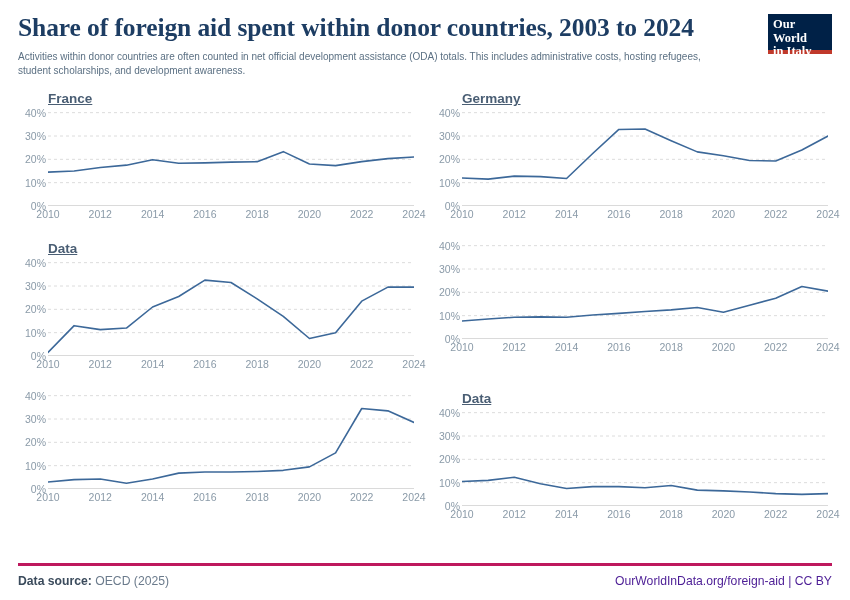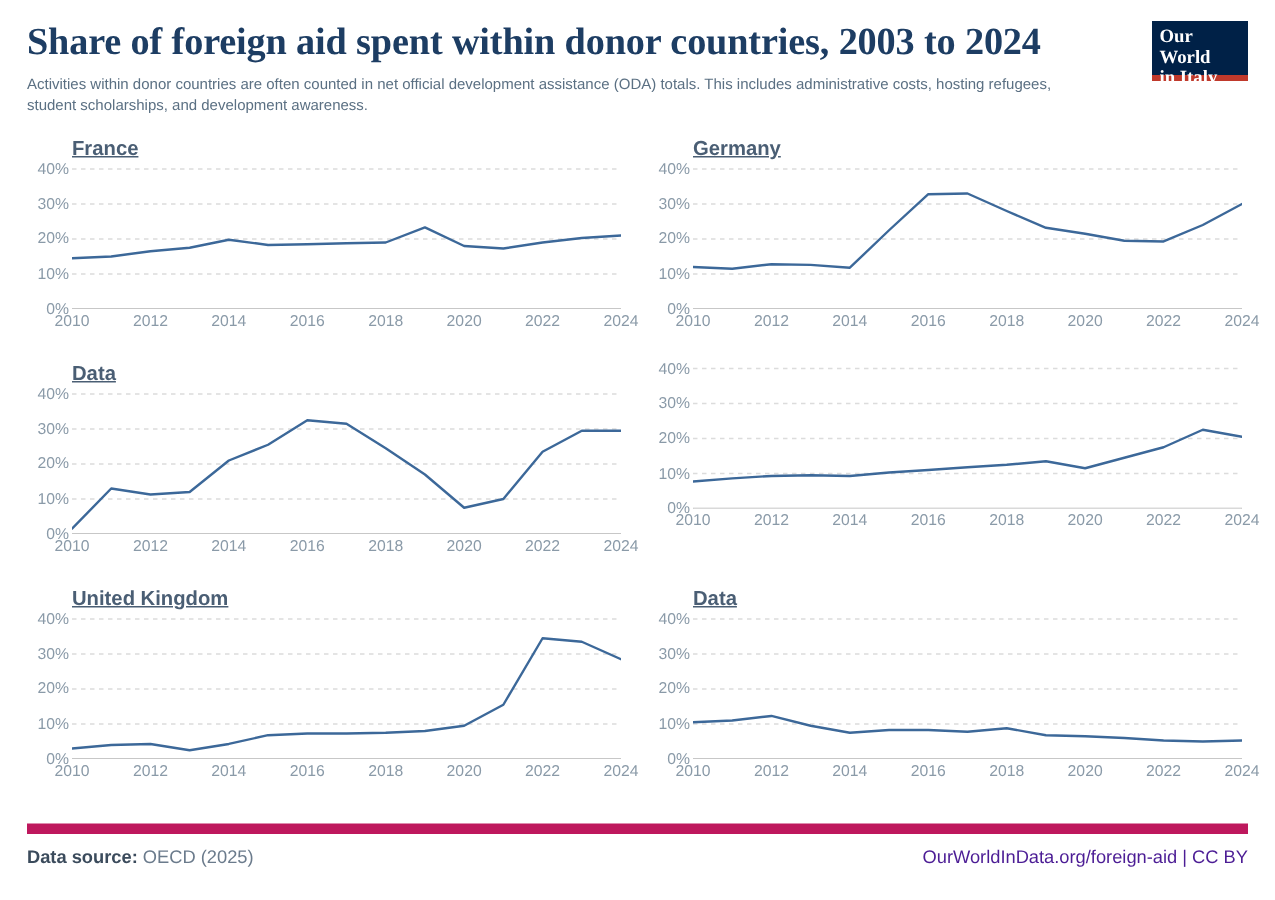--- a/index.html
+++ b/index.html
@@ -121,22 +121,22 @@
     font-size: 10.5px;
     color: #8a9aa8;
     white-space: nowrap;
   }
   svg.chart { display: block; width: 100%; height: 100%; }
 
   .footer {
     position: absolute;
     left: 18px;
     right: 18px;
-    bottom: 22px;
-    border-top: 7px solid #be185d;
+    bottom: 12px;
+    border-top: 3px solid #be185d;
     padding-top: 8px;
     display: flex;
     justify-content: space-between;
     align-items: flex-start;
     font-size: 12.2px;
     color: #6b7b8c;
   }
   .footer b { color: #3b4b5c; font-weight: 700; }
   .footer .right { color: #4c1d95; }
 </style>
@@ -284,21 +284,20 @@
             <div class="xlabel" style="left: 28.5714%;">2014</div>
             <div class="xlabel" style="left: 42.8571%;">2016</div>
             <div class="xlabel" style="left: 57.1429%;">2018</div>
             <div class="xlabel" style="left: 71.4286%;">2020</div>
             <div class="xlabel" style="left: 85.7143%;">2022</div>
             <div class="xlabel" style="left: 100%;">2024</div>
           </div>
       </div>
     </div>
     <div class="panel">
-      <div class="panel-title">United Kingdom</div>
       <div class="plot-wrap">
         <div class="ylabels">
             <div class="ylabel" style="top: 100%;">0%</div>
             <div class="ylabel" style="top: 76.1905%;">10%</div>
             <div class="ylabel" style="top: 52.381%;">20%</div>
             <div class="ylabel" style="top: 28.5714%;">30%</div>
             <div class="ylabel" style="top: 4.7619%;">40%</div>
           </div>
         <div class="plot">
           <svg class="chart" preserveAspectRatio="none" viewBox="0 0 380 100">

